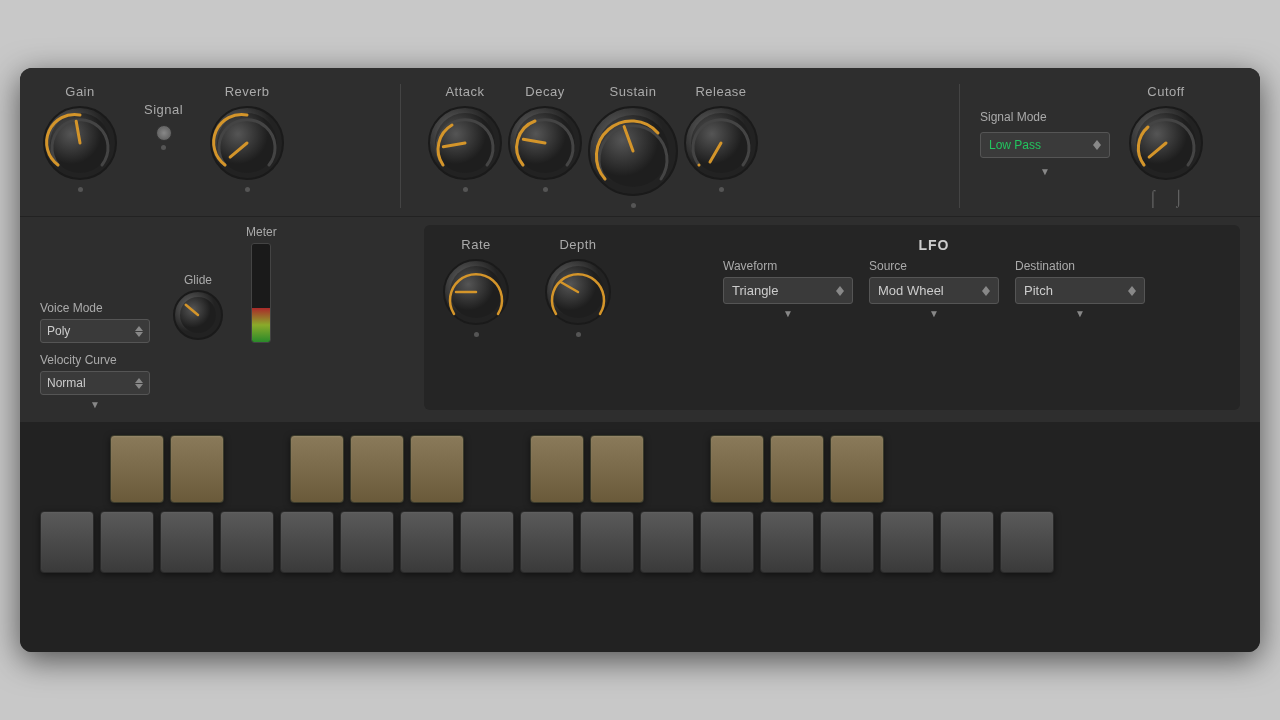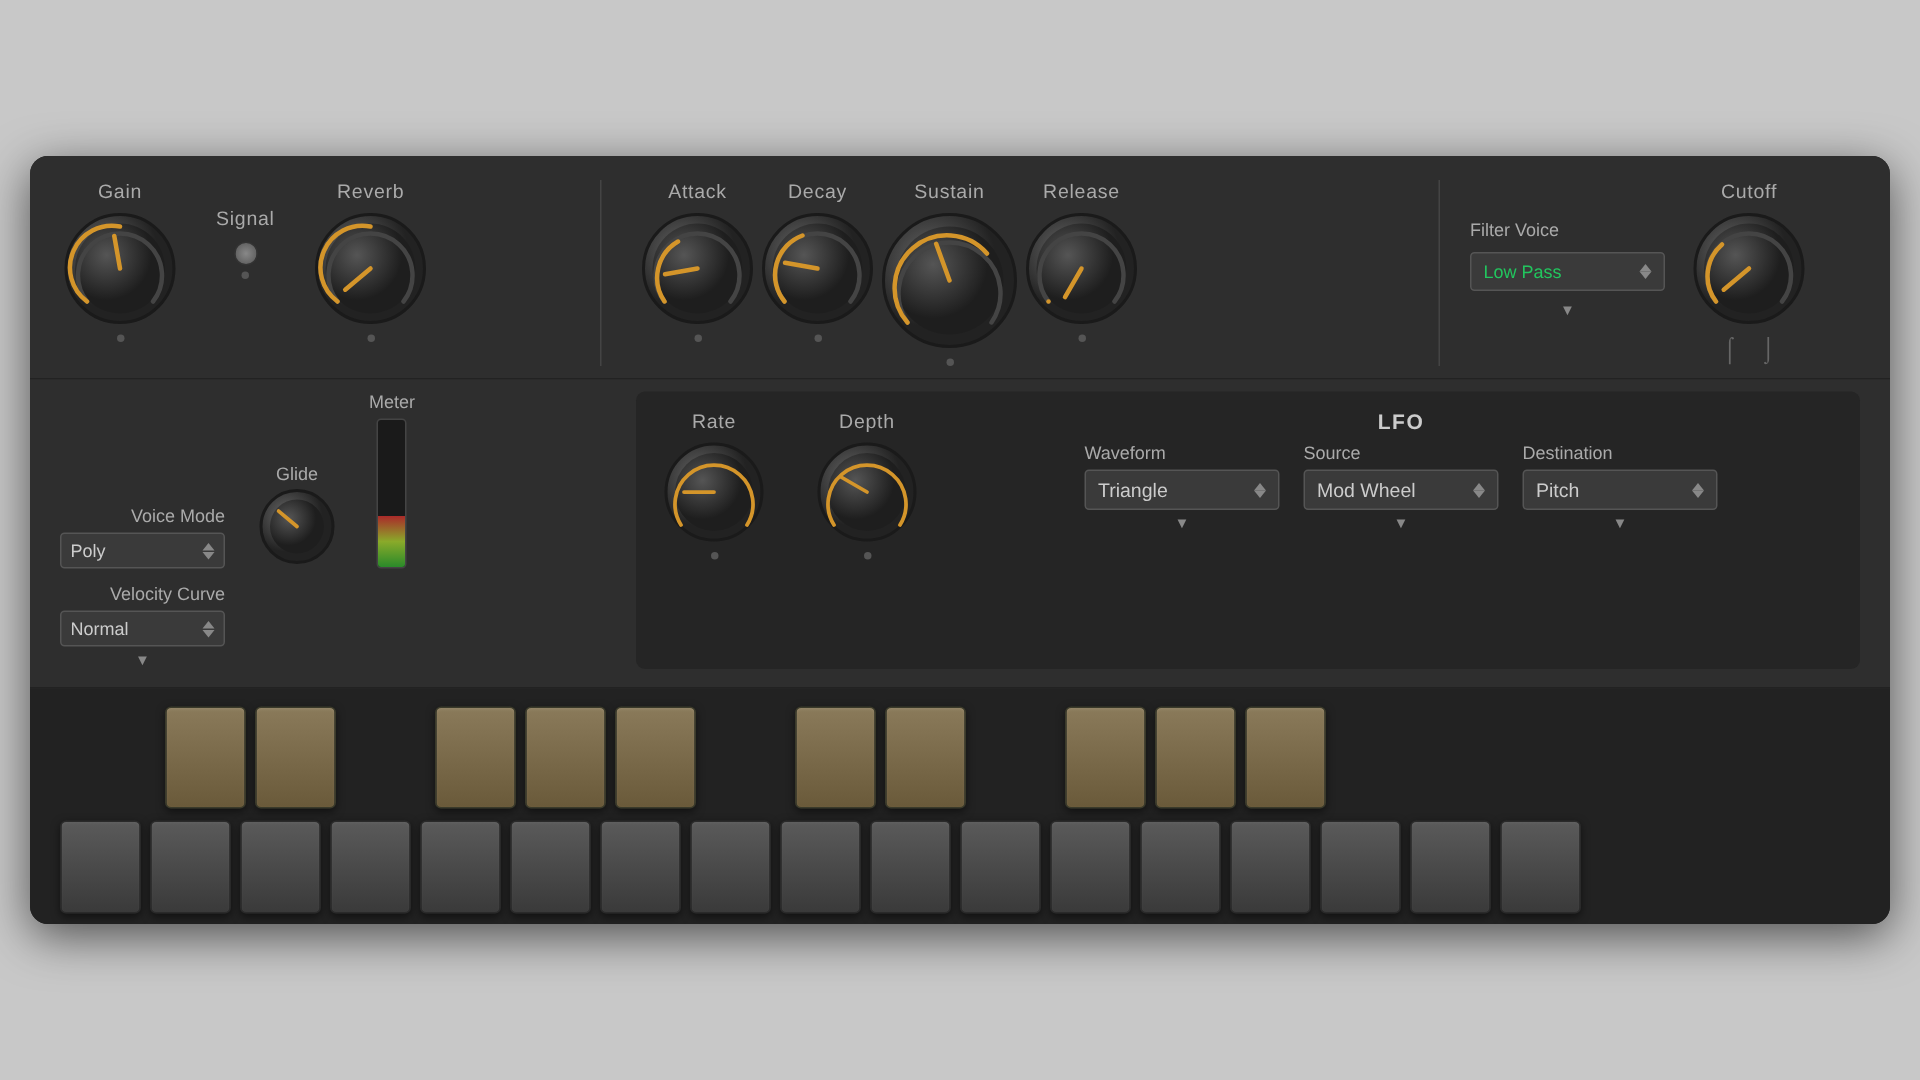--- a/index.html
+++ b/index.html
@@ -7,21 +7,21 @@
       background: #c8c8c8;
       display: flex;
       justify-content: center;
       align-items: center;
       width: 1280px;
       height: 720px;
       font-family: 'Arial', sans-serif;
     }
     .synth-container {
       width: 1240px;
-      height: 512px;
+      height: 584px;
       background: #2a2a2a;
       border-radius: 12px;
       overflow: hidden;
       display: flex;
       flex-direction: column;
       box-shadow: 0 8px 32px rgba(0,0,0,0.6);
     }
     .top-panel {
       background: #2e2e2e;
       display: flex;
@@ -100,21 +100,20 @@
       gap: 20px;
     }
     .control-group {
       display: flex;
       flex-direction: column;
       gap: 4px;
     }
     .control-label {
       color: #aaa;
       font-size: 12px;
-      text-align: right;
     }
     .select-box {
       background: #3a3a3a;
       border: 1px solid #555;
       color: #ccc;
       font-size: 12px;
       padding: 4px 6px;
       border-radius: 3px;
       display: flex;
       align-items: center;
@@ -418,21 +417,21 @@
               </radialGradient>
           </defs>
         </svg>
         <div class="dot"></div>
       </div>
     </div>
 
     <div class="section-filter">
       <div class="filter-col">
         <div style="height:18px"></div>
-        <span class="filter-mode-label">Filter Voice</span>
+        <span class="filter-mode-label">Signal Mode</span>
         <div class="filter-select">
           <span>Low Pass</span>
           <div class="arrows">
             <div class="arrow-up"></div>
             <div class="arrow-down"></div>
           </div>
         </div>
         <div class="chevron-down">▼</div>
       </div>
 

